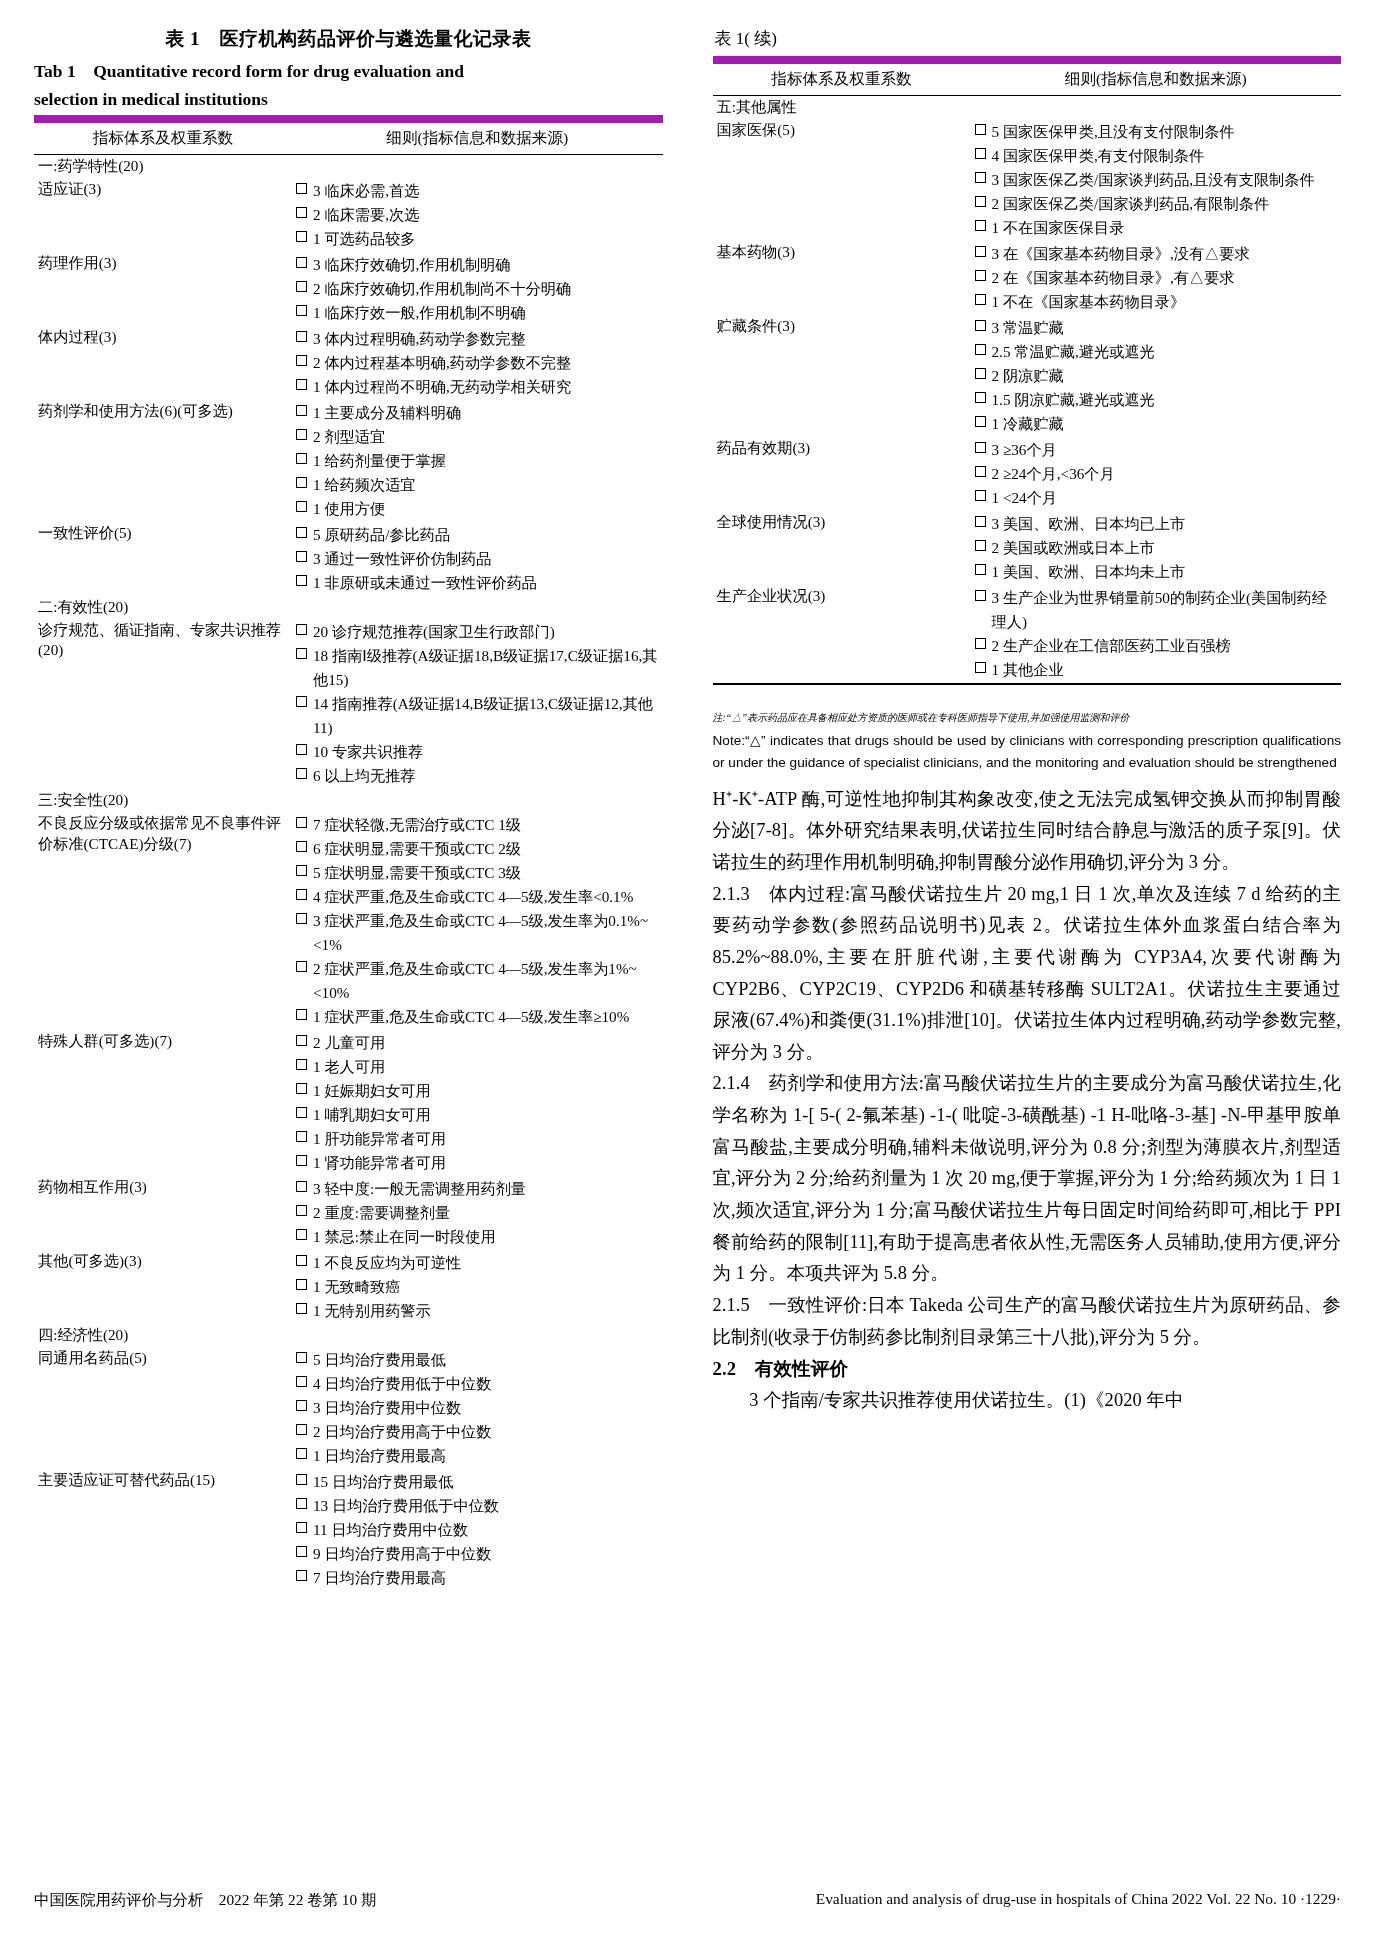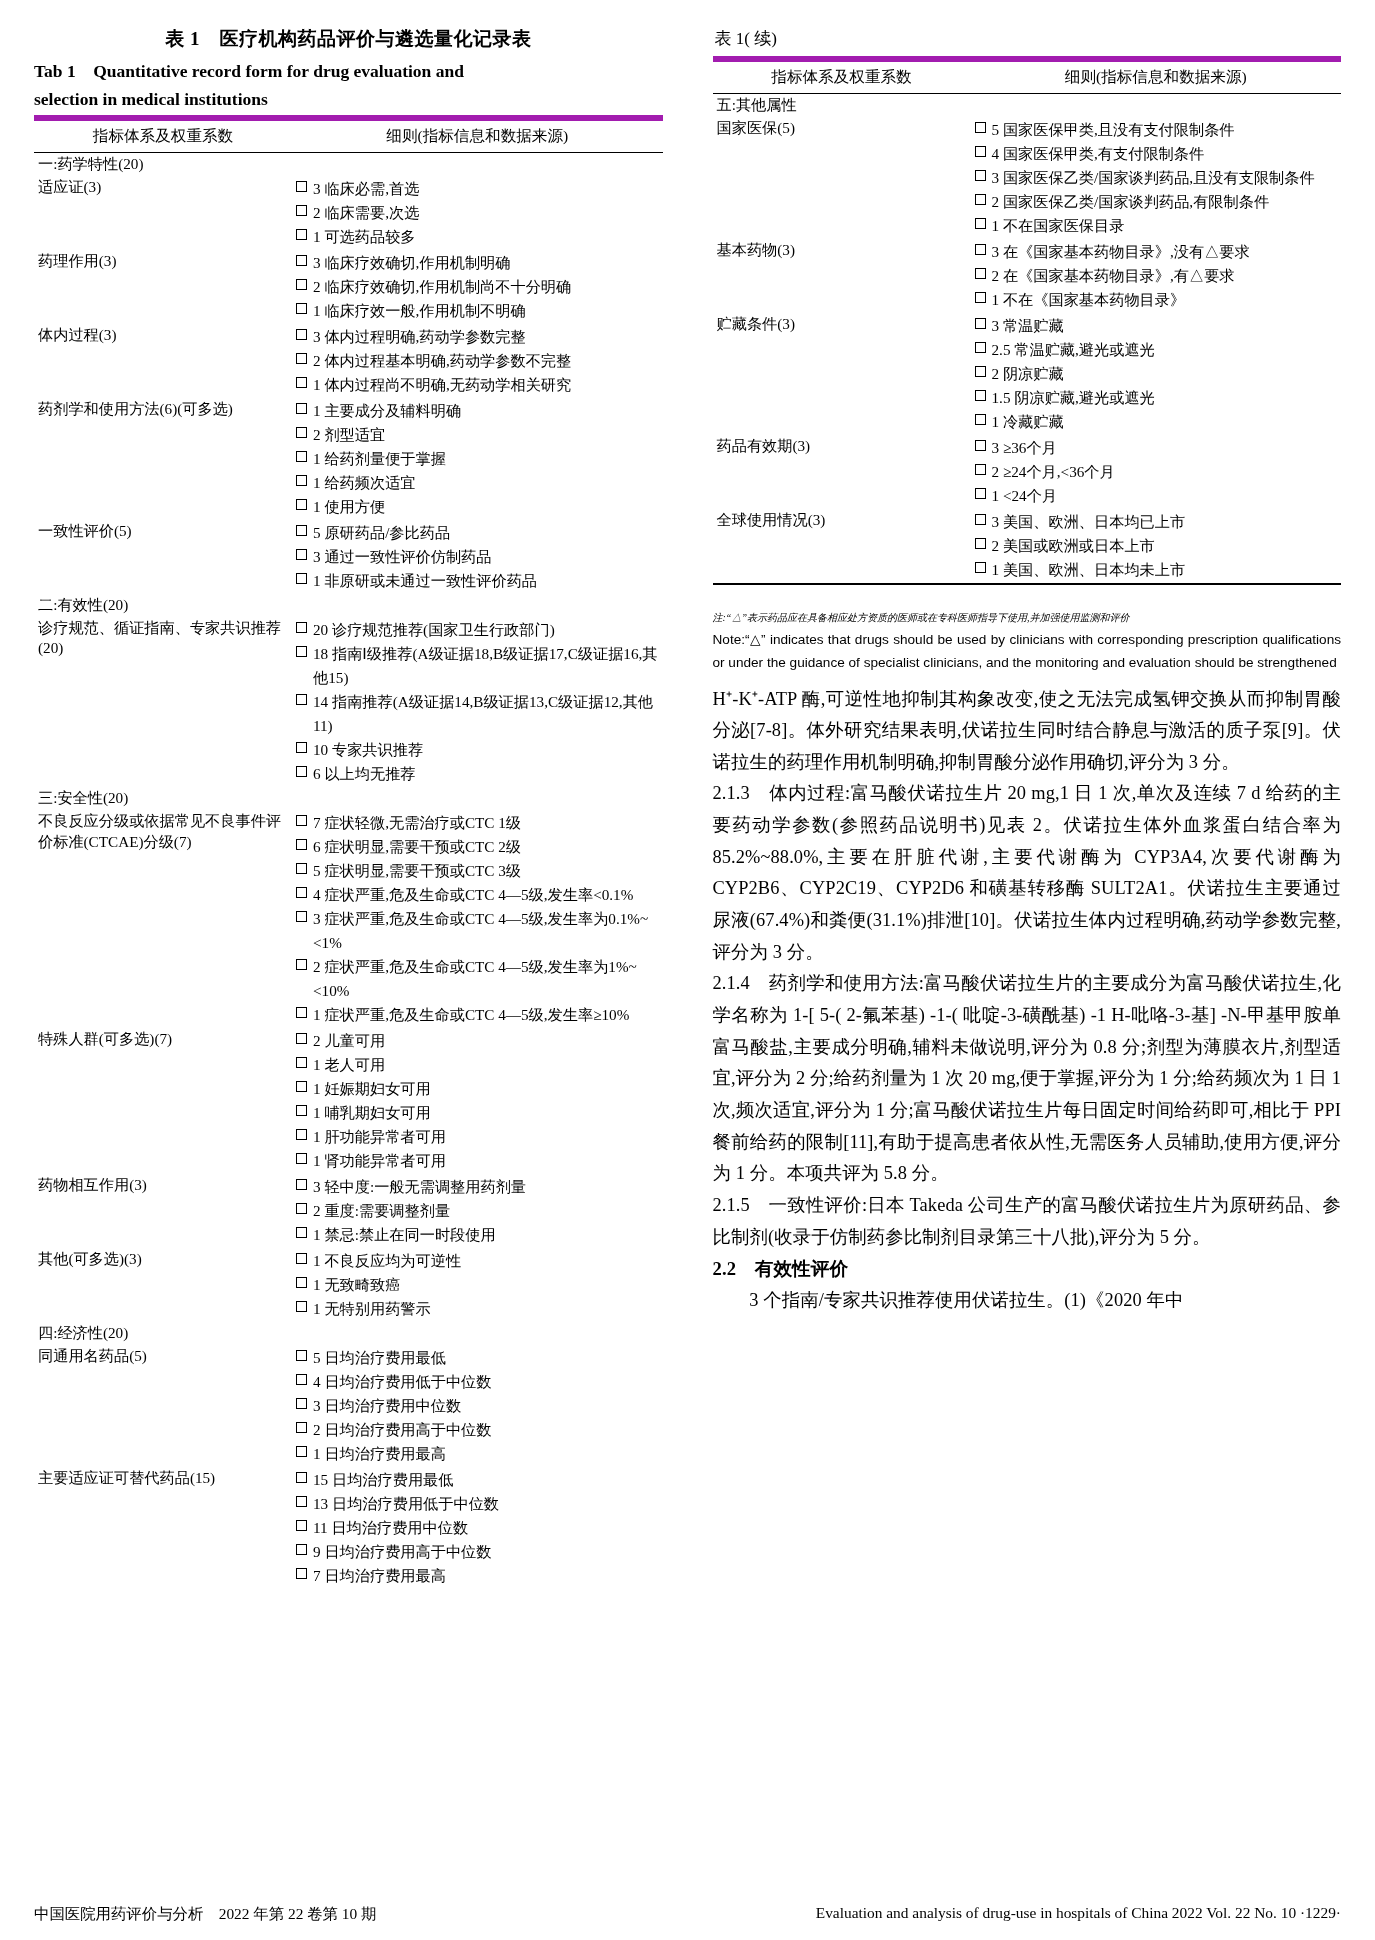--- a/index.html
+++ b/index.html
@@ -4,36 +4,36 @@
 <style>
   html,body{margin:0;padding:0;background:#fff;}
   body{width:1375px;height:1940px;font-family:"Liberation Serif",serif;color:#000;}
   .page{position:relative;width:1375px;height:1940px;padding:0;box-sizing:border-box;}
   .cols{display:flex;gap:50px;padding:22px 34px 0 34px;box-sizing:border-box;height:1870px;}
   .col{width:640px;box-sizing:border-box;}
   .tbl-title{text-align:center;font-weight:bold;font-size:19px;letter-spacing:.5px;margin:4px 0 6px 0;}
   .tbl-title-en{text-align:left;font-weight:bold;font-size:17.5px;line-height:1.5;margin:0 0 2px 0;font-family:"Liberation Serif",serif;}
   .tbl-cont-title{font-size:17px;margin:5px 0 6px 2px;}
   table.qt{width:100%;border-collapse:collapse;font-size:15.2px;}
-  table.qt .hdr td{border-top:6px solid #a21caf;border-bottom:1px solid #000;padding:5px 4px;text-align:center;font-size:15.6px;}
+  table.qt .hdr td{border-top:8px solid #a21caf;border-bottom:1px solid #000;padding:5px 4px;text-align:center;font-size:15.6px;}
   table.qt td{vertical-align:top;padding:1px 4px;}
   .c1{width:250px;}
   .c2{width:auto;}
   .grp{padding-top:3px;}
   .ind{padding-left:18px;}
   .ck{display:block;line-height:1.58;text-indent:0;padding-left:17px;position:relative;}
   .ck:before{content:"";position:absolute;left:0;top:4px;width:9px;height:9px;border:1px solid #000;}
   .endline{border-bottom:2px solid #000;height:0;font-size:0;line-height:0;}
   .note{font-size:10px;line-height:1.62;margin-top:25px;text-align:justify;font-style:italic;}
   .note-en{font-size:13.6px;line-height:1.62;margin-top:3px;text-align:justify;font-family:Liberation Sans, sans-serif;}
   .body-text{font-size:18.4px;line-height:1.72;text-align:justify;margin-top:10px;letter-spacing:.1px;}
   .body-text p{margin:0;text-indent:0;}
   .body-text p.ind2{text-indent:2em;}
   .sec-h{font-weight:bold;font-size:18.6px;margin-top:4px;}
-  .footer{position:absolute;left:0;bottom:15px;width:1375px;padding:0 34px;box-sizing:border-box;display:flex;justify-content:space-between;font-size:15.4px;}
+  .footer{position:absolute;left:0;bottom:29px;width:1375px;padding:0 34px;box-sizing:border-box;display:flex;justify-content:space-between;font-size:15.4px;}
   .footer .left{}
   .footer .right{}
 </style>
 </head>
 <body>
 
 <div class="page">
   <div class="cols">
 
     <div class="col">
@@ -251,20 +251,28 @@
 
         <tr>
           <td class="ind">全球使用情况(3)</td>
           <td>
             <span class="ck">3 美国、欧洲、日本均已上市</span>
             <span class="ck">2 美国或欧洲或日本上市</span>
             <span class="ck">1 美国、欧洲、日本均未上市</span>
           </td>
         </tr>
 
+        <tr>
+          <td class="ind">生产企业状况(3)</td>
+          <td>
+            <span class="ck">3 生产企业为世界销量前50的制药企业(美国制药经理人)</span>
+            <span class="ck">2 生产企业在工信部医药工业百强榜</span>
+            <span class="ck">1 其他企业</span>
+          </td>
+        </tr>
       </tbody>
         </table>
       <div class="endline"></div>
 
       <div class="note">注:“△”表示药品应在具备相应处方资质的医师或在专科医师指导下使用,并加强使用监测和评价</div>
       <div class="note-en">Note:“△” indicates that drugs should be used by clinicians with corresponding prescription qualifications or under the guidance of specialist clinicians, and the monitoring and evaluation should be strengthened</div>
 
       <div class="body-text">
         <p>H⁺-K⁺-ATP 酶,可逆性地抑制其构象改变,使之无法完成氢钾交换从而抑制胃酸分泌[7-8]。体外研究结果表明,伏诺拉生同时结合静息与激活的质子泵[9]。伏诺拉生的药理作用机制明确,抑制胃酸分泌作用确切,评分为 3 分。</p>
         <p>2.1.3　体内过程:富马酸伏诺拉生片 20 mg,1 日 1 次,单次及连续 7 d 给药的主要药动学参数(参照药品说明书)见表 2。伏诺拉生体外血浆蛋白结合率为 85.2%~88.0%,主要在肝脏代谢,主要代谢酶为 CYP3A4,次要代谢酶为 CYP2B6、CYP2C19、CYP2D6 和磺基转移酶 SULT2A1。伏诺拉生主要通过尿液(67.4%)和粪便(31.1%)排泄[10]。伏诺拉生体内过程明确,药动学参数完整,评分为 3 分。</p>

